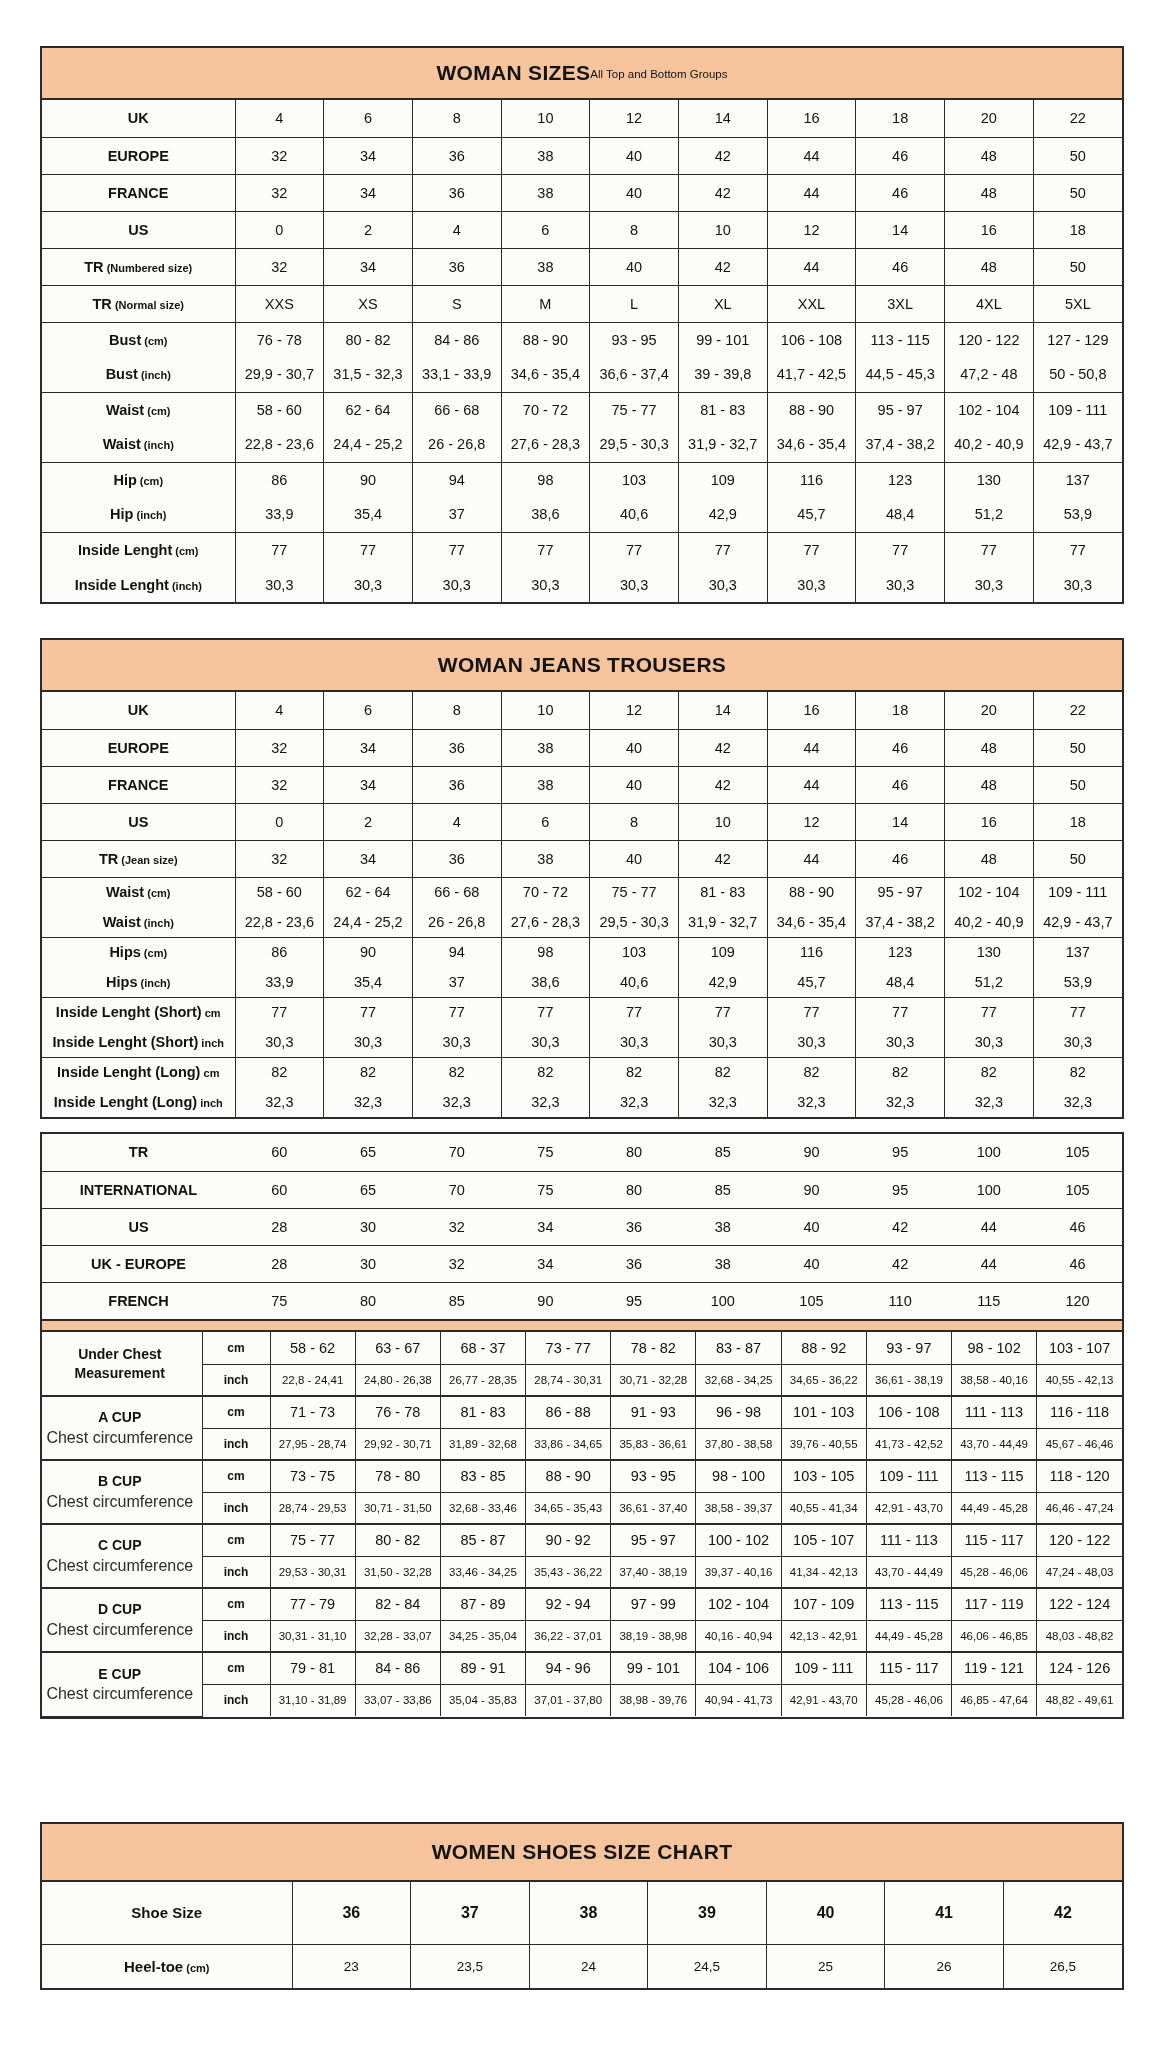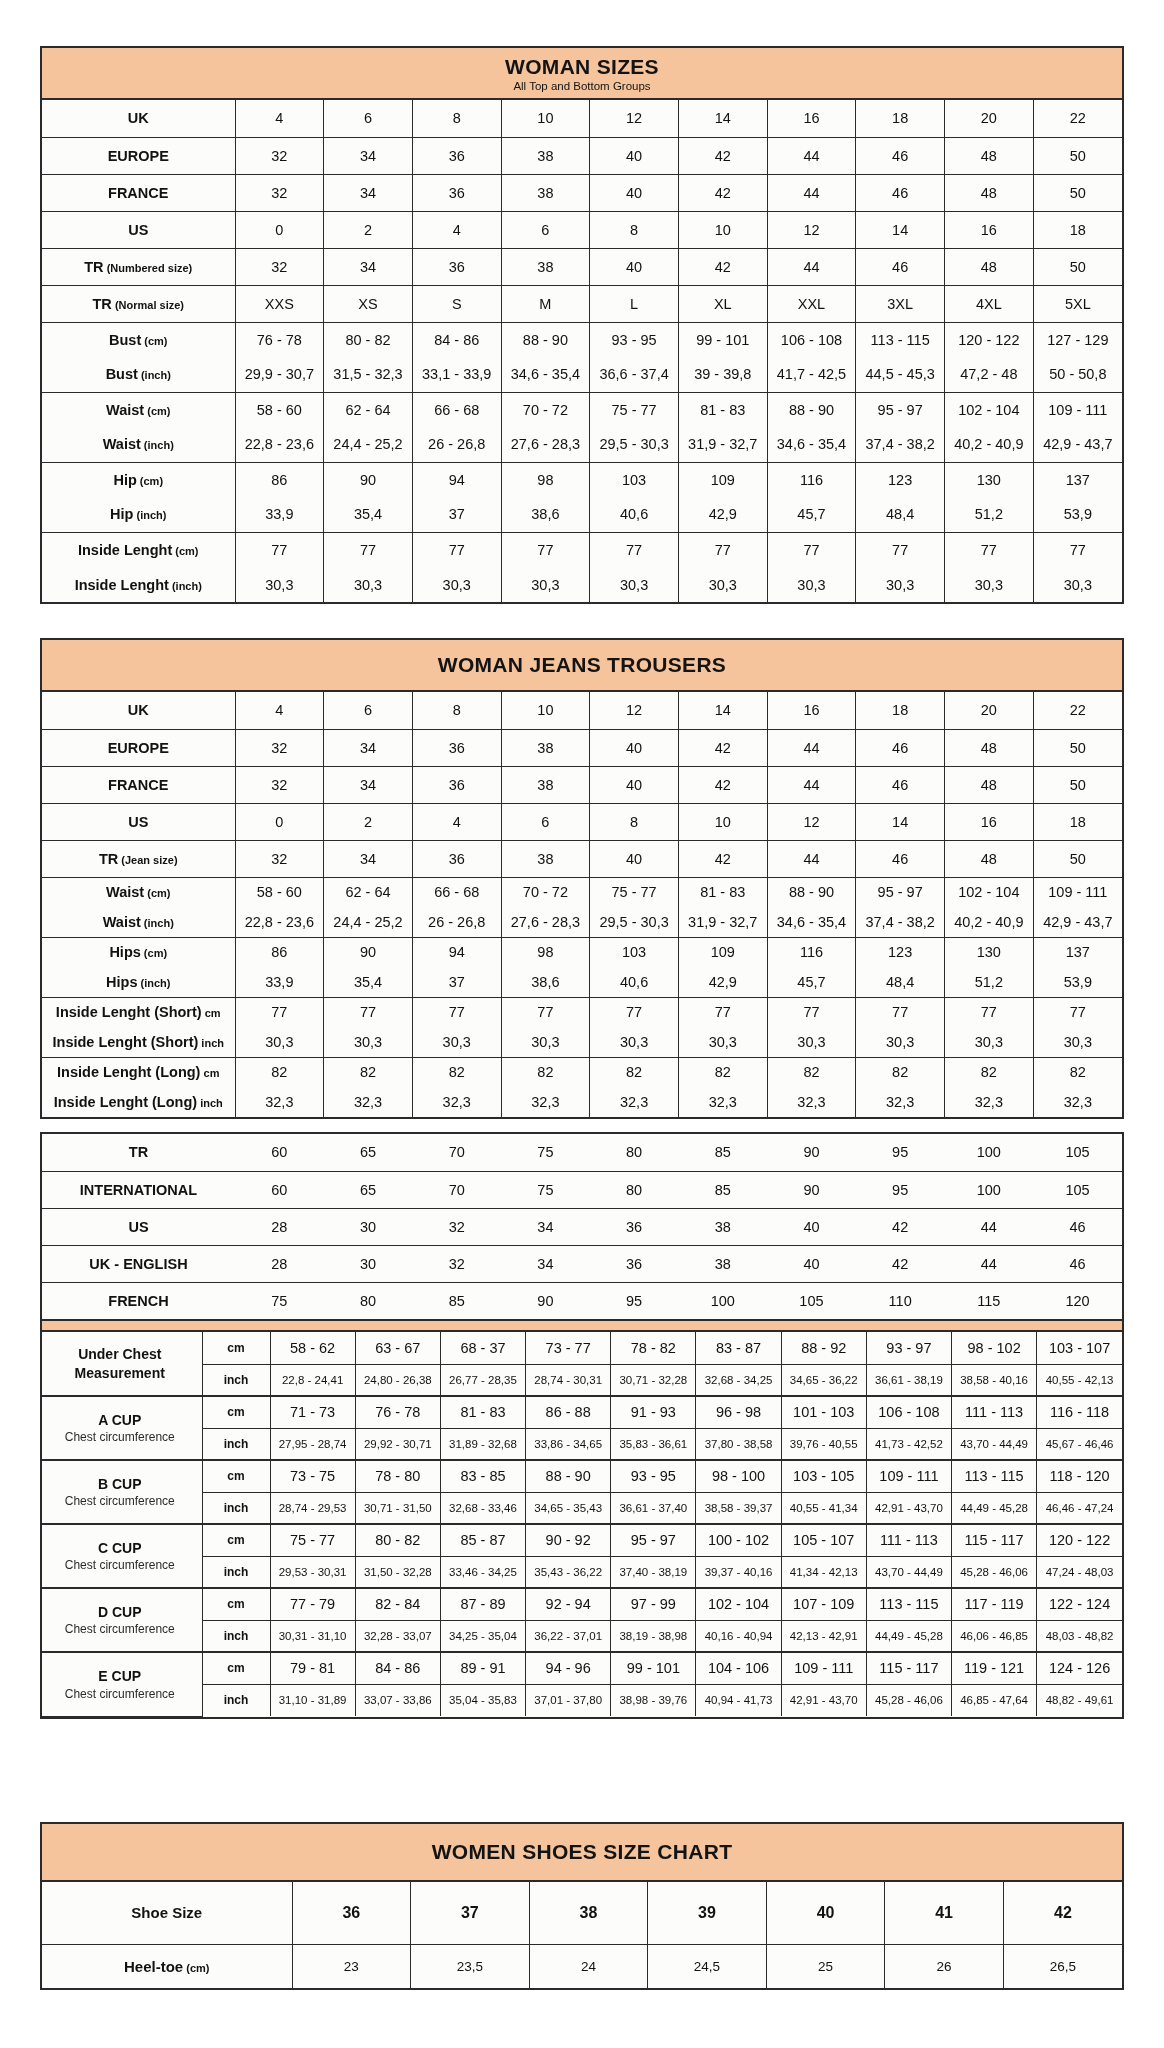--- a/index.html
+++ b/index.html
@@ -1,21 +1,21 @@
 <!DOCTYPE html>
 <html style="--peach: #f6c49c; --bd: #2a2a2a; --tbg: #fcfcfa;"><head>
 <meta charset="utf-8">
 <style>
   :root{ --peach:#f6c49c; --bd:#2a2a2a; --tbg:#fcfcfa; --txt:#161616; }
   *{box-sizing:border-box}
   html,body{margin:0;padding:0}
   body{width:1164px;height:2048px;background:#ffffff;font-family:"Liberation Sans","DejaVu Sans",sans-serif;color:var(--txt)}
   .page{position:relative;width:1164px;height:2048px;background:#ffffff}
   .tbl{position:absolute;left:40px;width:1084px;border:2.6px solid var(--bd);background:var(--tbg)}
-  .band{background:var(--peach);border-bottom:2.4px solid var(--bd);display:flex;flex-direction:column;align-items:center;justify-content:center;text-align:center}
+  .band{background:var(--peach);border-bottom:2.4px solid var(--bd);display:flex;flex-direction:row;align-items:center;justify-content:center;text-align:center}
   .band .t1{font-size:21px;font-weight:bold;letter-spacing:.3px;color:#141414}
   .band .t2{font-size:11.5px;font-weight:normal;margin-top:1px;color:#141414}
   .band.h52{height:52px}
   .band.h58{height:58px}
 
   table.grid{border-collapse:collapse;width:100%;table-layout:fixed;background:var(--tbg)}
   table.grid td{border:1.9px solid var(--bd);text-align:center;vertical-align:middle;font-size:14.5px;padding:0 2px;white-space:nowrap;overflow:hidden;color:#121212}
   table.grid tr:first-child td{border-top:none}
   table.grid tr:last-child td{border-bottom:none}
   table.grid td:first-child{border-left:none}
@@ -36,21 +36,21 @@
   .bdiv{height:13px;background:var(--peach);border-top:2.4px solid var(--bd);border-bottom:2.4px solid var(--bd)}
 
   #units td{height:32px}
   #units tr.gt td{border-top:2.4px solid var(--bd)}
   #units tr:first-child td{border-top:none}
   #units td.unit{font-weight:bold;font-size:12px}
   #units td.cmv{font-size:14.5px}
   #units td.inv{font-size:11.5px}
   #units td.lbl{white-space:normal;line-height:1.25;padding-right:6px}
   #units .lt{font-size:14px}
-  #units .ls{display:block;font-size:12px;font-weight:normal;margin-top:1px;color:#2b2b2b}
+  #units .ls{display:block;font-size:16px;font-weight:normal;margin-top:1px;color:#2b2b2b}
 
   #shoes td.lbl .lt{font-size:15px}
   #shoes tr.ssr td{height:62px}
   #shoes tr.ssr td.val{font-weight:bold;font-size:16px}
   #shoes tr.htr td{height:44px}
   #shoes tr.htr td.val{font-size:13.5px}
 </style>
 </head>
 <body>
 
@@ -503,21 +503,21 @@
             <td class="val">32</td>
             <td class="val">34</td>
             <td class="val">36</td>
             <td class="val">38</td>
             <td class="val">40</td>
             <td class="val">42</td>
             <td class="val">44</td>
             <td class="val">46</td>
           </tr>
           <tr>
-            <td class="lbl"><span class="lt">UK - ENGLISH</span></td>
+            <td class="lbl"><span class="lt">UK - EUROPE</span></td>
             <td class="val">28</td>
             <td class="val">30</td>
             <td class="val">32</td>
             <td class="val">34</td>
             <td class="val">36</td>
             <td class="val">38</td>
             <td class="val">40</td>
             <td class="val">42</td>
             <td class="val">44</td>
             <td class="val">46</td>

